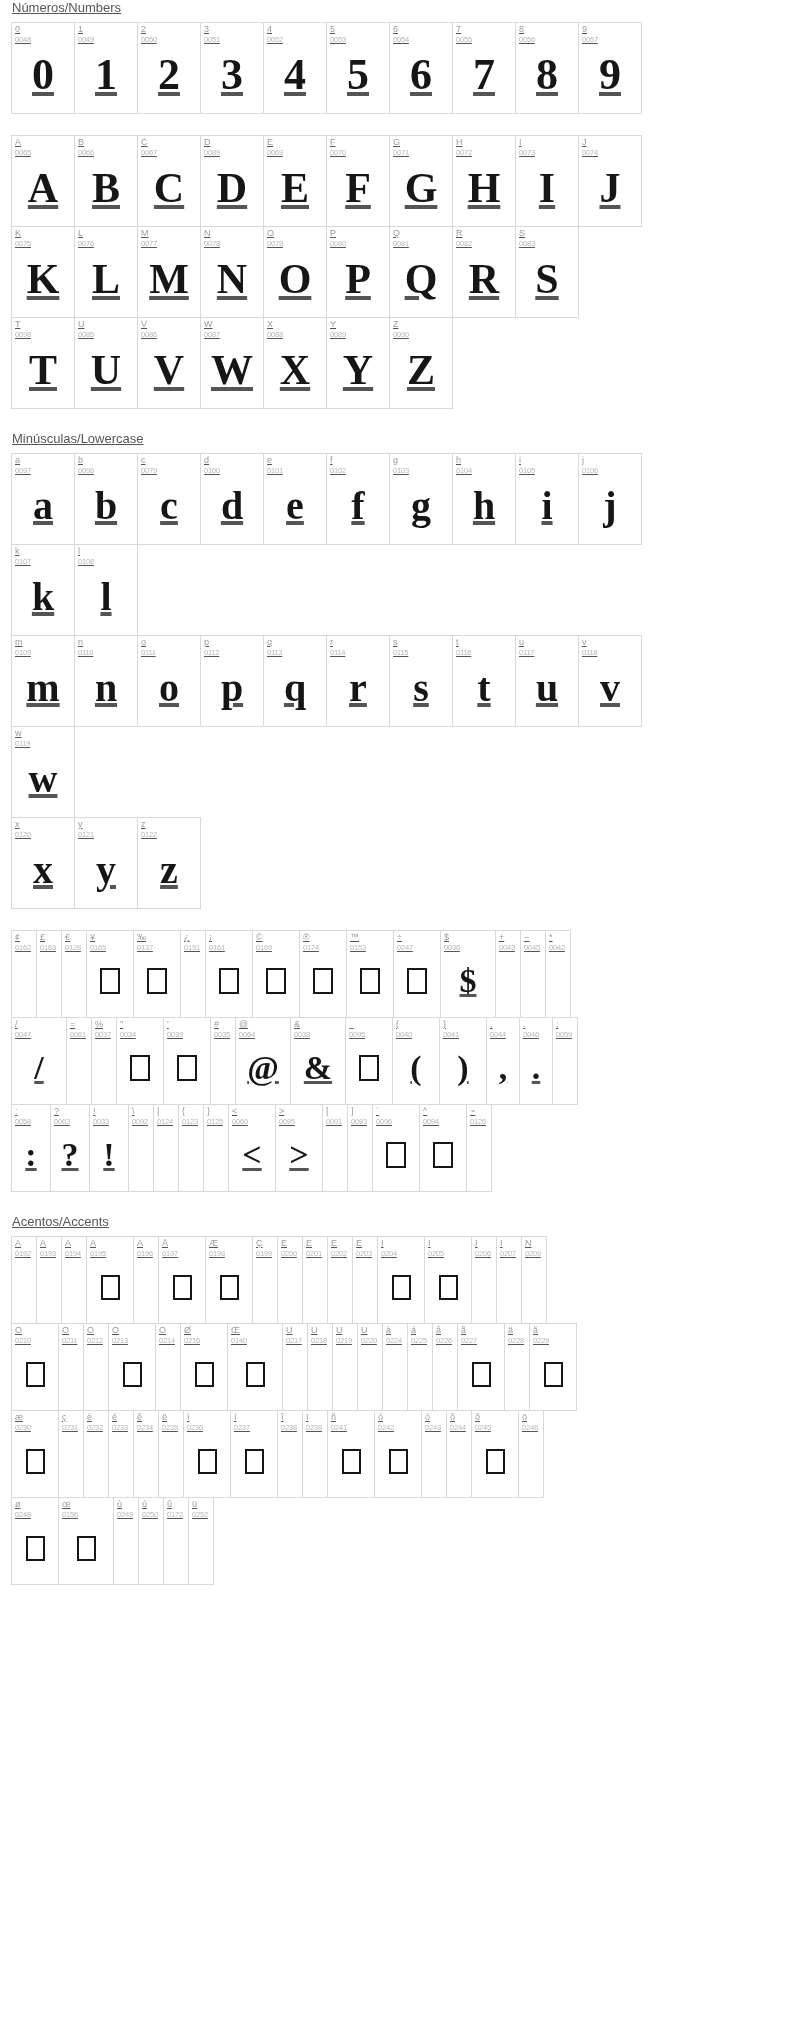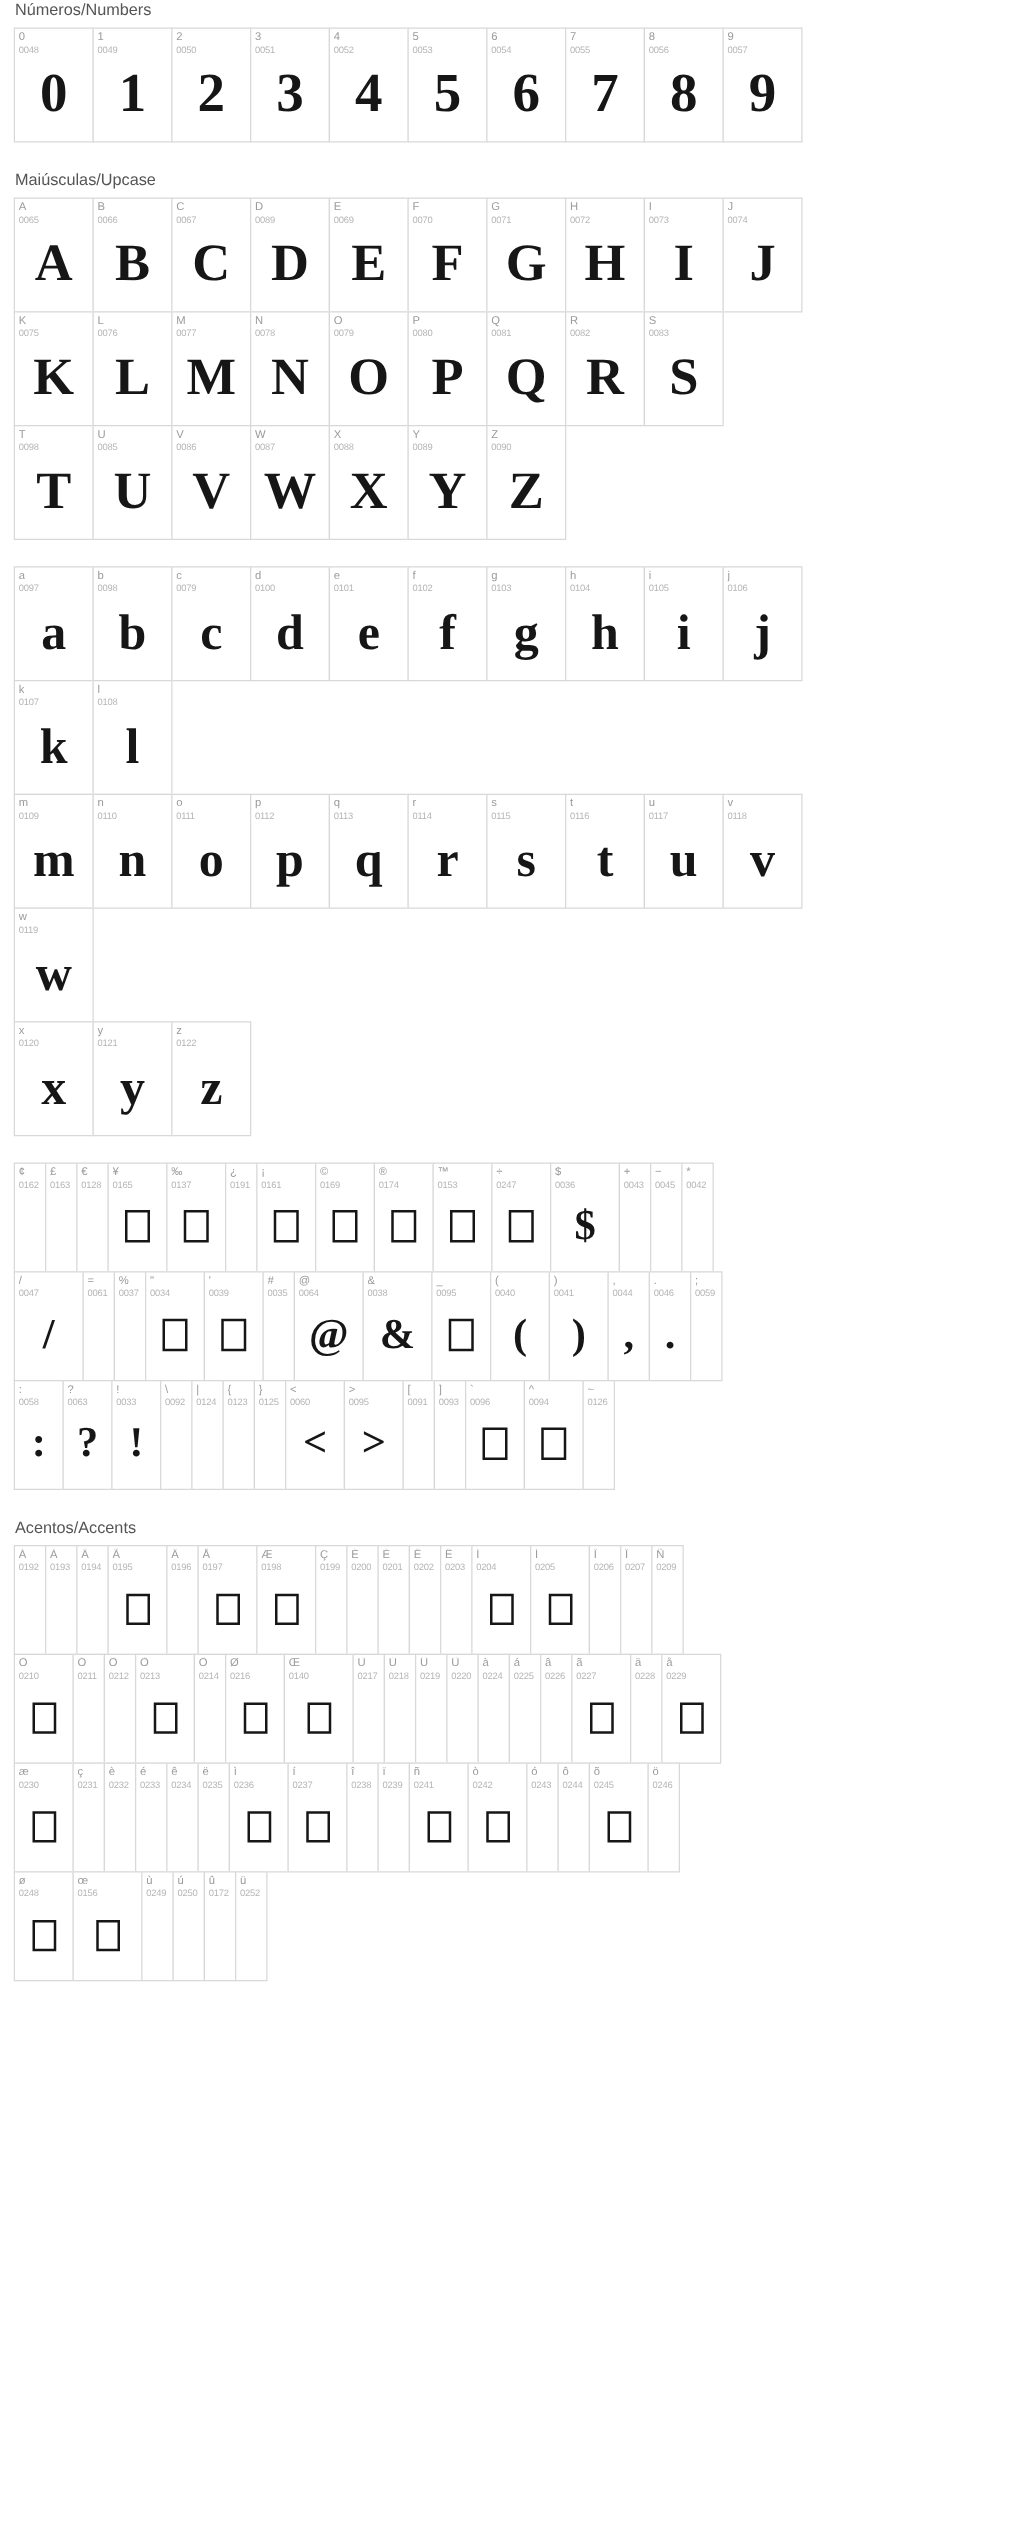--- a/index.html
+++ b/index.html
@@ -9,20 +9,21 @@
   }
   body {
     width: 810px;
     font-family: "Liberation Sans", sans-serif;
     color: #555555;
   }
   .page {
     width: 770px;
     padding: 0;
     box-sizing: border-box;
+    text-decoration: underline;
   }
   .section {
     margin: 0 0 22px 0;
   }
   .section-title {
     font-size: 13px;
     color: #555555;
     margin: 0 0 8px 12px;
     font-family: "Liberation Sans", sans-serif;
   }
@@ -177,21 +178,20 @@
           <div class="cell" style="width: 64px;">
             <div class="meta">
               <span class="ch">9</span>
               <span class="code">0057</span>
             </div>
             <div class="glyph">9</div>
           </div>
         </div>
       </div>
       <div class="section">
-        <div class="section-title">Maiúsculas/Upcase</div>
         <div class="grid upper">
           <div class="cell" style="width: 64px;">
             <div class="meta">
               <span class="ch">A</span>
               <span class="code">0065</span>
             </div>
             <div class="glyph">A</div>
           </div>
           <div class="cell" style="width: 64px;">
             <div class="meta">
@@ -368,20 +368,21 @@
           <div class="cell" style="width: 64px;">
             <div class="meta">
               <span class="ch">Z</span>
               <span class="code">0090</span>
             </div>
             <div class="glyph">Z</div>
           </div>
         </div>
       </div>
       <div class="section">
+        <div class="section-title">Minúsculas/Lowercase</div>
         <div class="grid lower">
           <div class="cell" style="width: 64px;">
             <div class="meta">
               <span class="ch">a</span>
               <span class="code">0097</span>
             </div>
             <div class="glyph">a</div>
           </div>
           <div class="cell" style="width: 64px;">
             <div class="meta">

